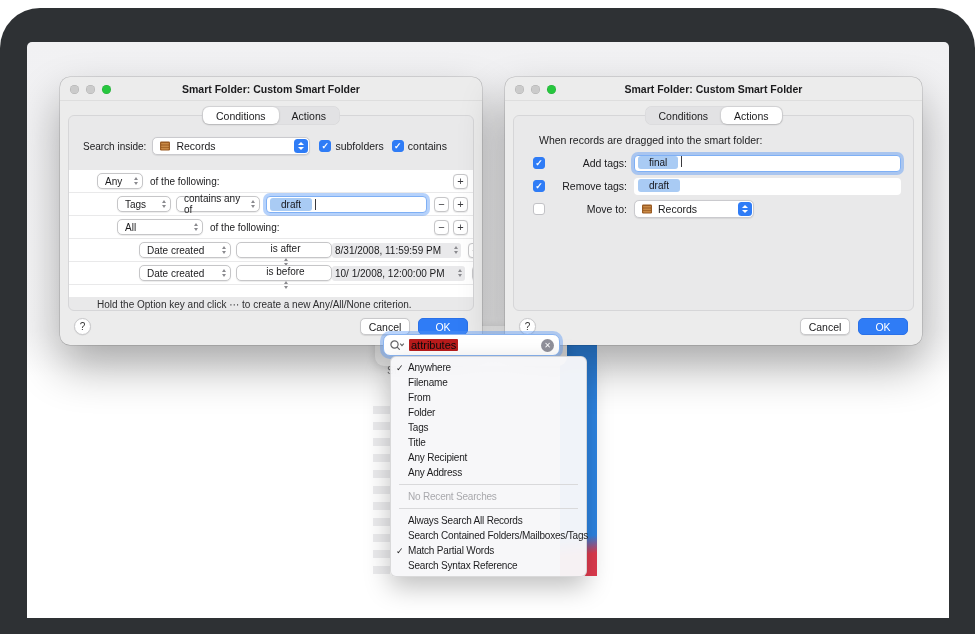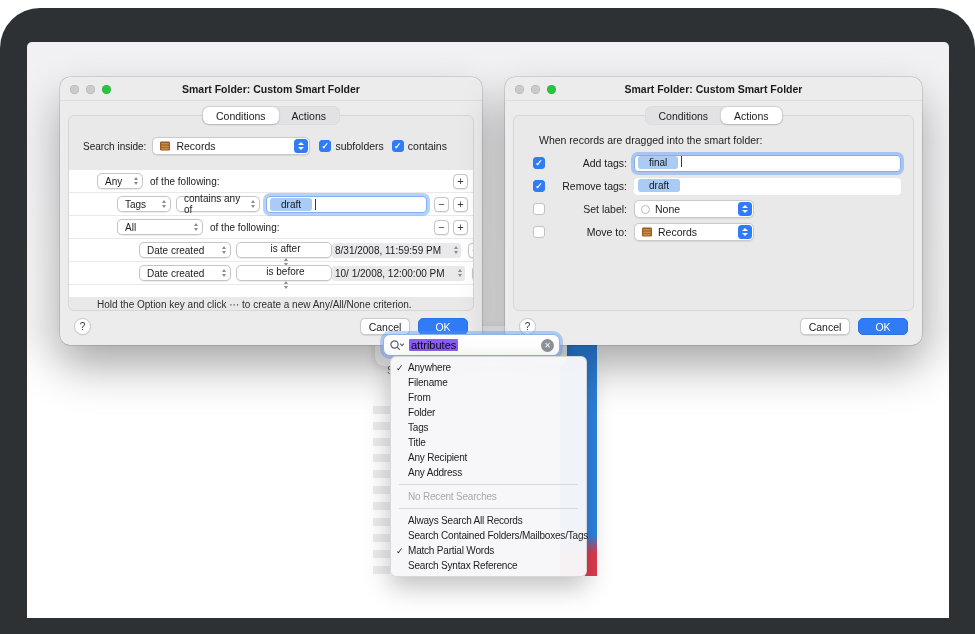--- a/index.html
+++ b/index.html
@@ -98,21 +98,21 @@
            padding:0 3px; flex:1 1 auto; }
   .afield.focused { border-color:#7fb0f5; box-shadow:0 0 0 3px rgba(82,148,246,.42); }
   .w-popup { width:120px; flex:0 0 auto; }
   .none-dot { width:9px; height:9px; border-radius:50%; border:1px solid #b8b8bc; background:#fff; flex:0 0 auto; }
   .rec-icon { flex:0 0 auto; display:flex; }
 
   
   .search-field { position:absolute; left:356px; top:292px; width:177px; height:22px; background:#fff; border:1px solid #8ab4f0;
            border-radius:7px; box-shadow:0 0 0 3px rgba(82,148,246,.40); display:flex; align-items:center; padding:0 5px;
            gap:4px; z-index:2; }
-  .sel-text { font-size:11px; color:#0b0b0d; background:#8b5cf6; padding:0 2px; border-radius:1px; }
+  .sel-text { font-size:11px; color:#0b0b0d; background:#b91c1c; padding:0 2px; border-radius:1px; }
   .clear-btn { margin-left:auto; width:13px; height:13px; border-radius:50%; background:#90909a; color:#fff; font-size:8px;
            display:flex; align-items:center; justify-content:center; }
   .menu { position:absolute; left:363px; top:314px; width:197px; background:rgba(247,247,249,.97); border-radius:6px;
            border:1px solid rgba(0,0,0,.12); box-shadow:0 10px 26px rgba(0,0,0,.25); padding:3px 0 3px 0; z-index:4; }
   .mi { position:relative; height:15px; display:flex; align-items:center; padding:0 7px 0 17px; font-size:10px;
            letter-spacing:-0.2px; color:#1c1c1e; white-space:nowrap; }
   .mi .chk { position:absolute; left:5px; width:12px; font-size:9px; color:#1c1c1e; }
   .mi.disabled { color:#a9a9ad; }
   .msep { height:1px; background:#d9d9db; margin:4px 8px; }
 </style>
@@ -324,32 +324,20 @@
             </div>
 
             <div class="arow">
               <span class="cb on">✓</span>
               <span class="alabel">Remove tags:</span>
               <div class="afield">
                 <span class="token">draft</span>
               </div>
             </div>
 
-            <div class="arow">
-              <span class="cb"></span>
-              <span class="alabel">Set label:</span>
-              <div class="popup w-popup">
-                <span class="none-dot"></span>
-                <span>None</span>
-                <span class="cap">
-                    <span class="tri-up"></span>
-                    <span class="tri-dn"></span>
-                  </span>
-              </div>
-            </div>
 
             <div class="arow">
               <span class="cb"></span>
               <span class="alabel">Move to:</span>
               <div class="popup w-popup">
                 <span class="rec-icon">
                   <svg width="12" height="12" viewBox="0 0 12 12">
                       <rect x="1" y="1.5" width="10" height="9" rx="1.2" fill="#9a5b22"></rect>
                       <rect x="2" y="3" width="8" height="1.6" rx="0.8" fill="#c98a46"></rect>
                       <rect x="2" y="5.4" width="8" height="1.6" rx="0.8" fill="#c98a46"></rect>

